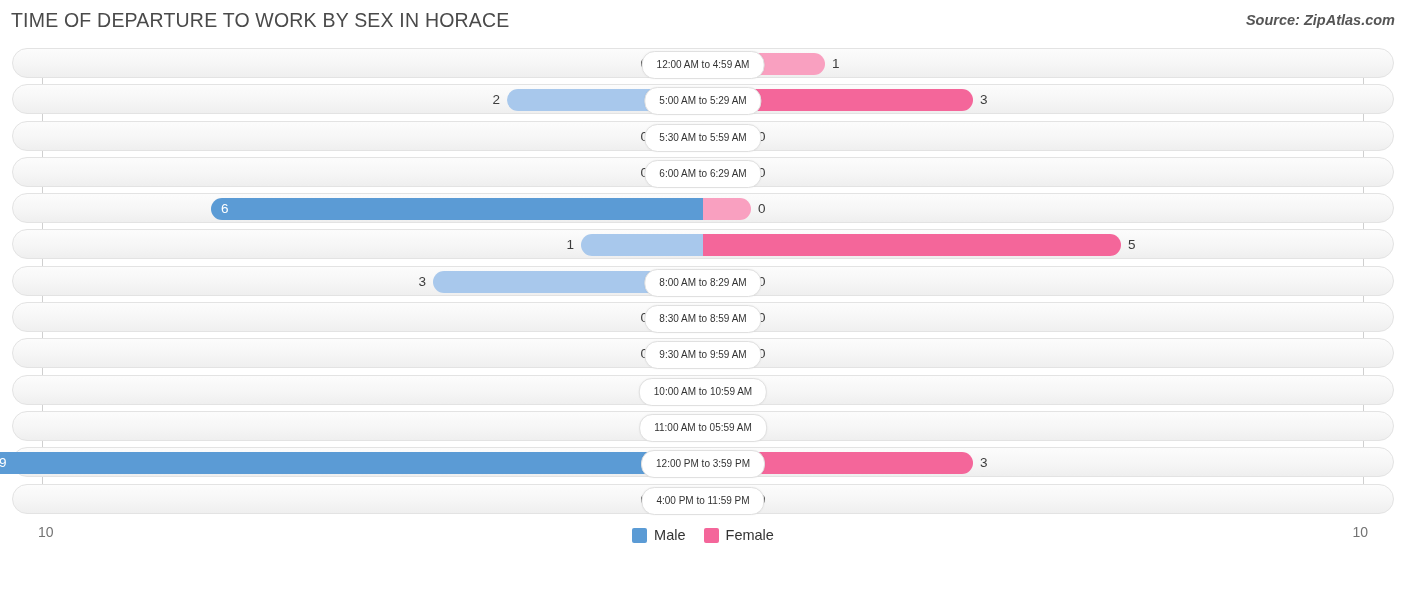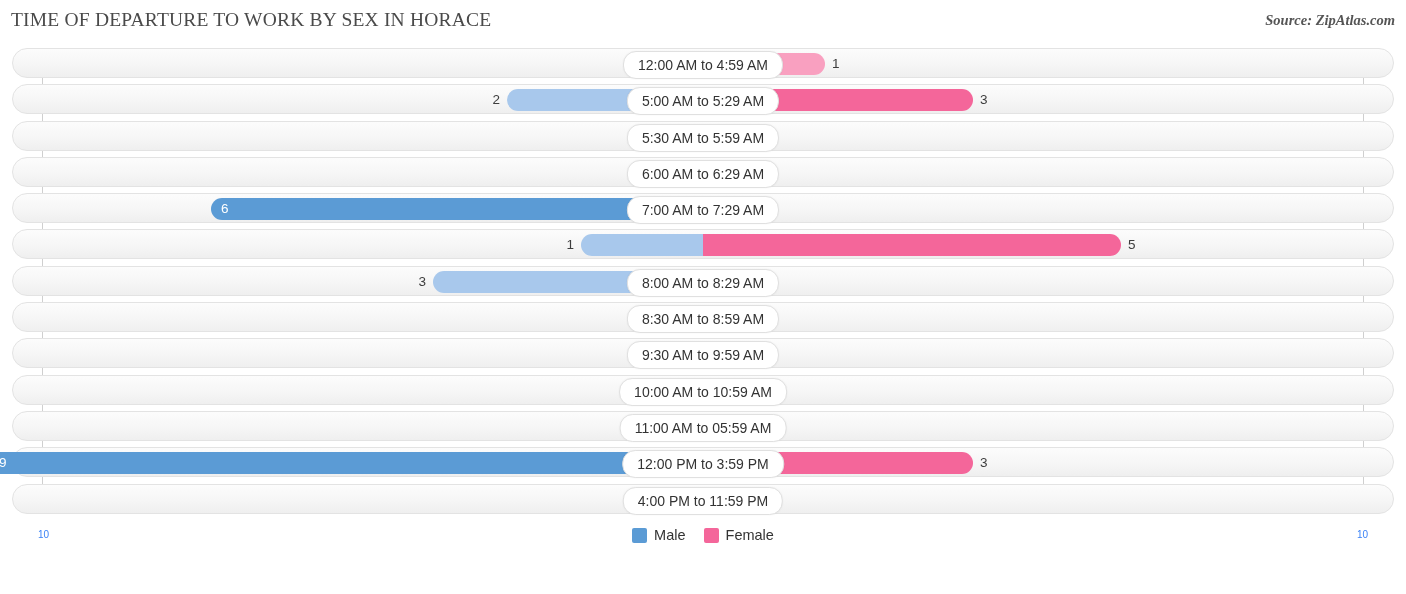--- a/index.html
+++ b/index.html
@@ -13,21 +13,20 @@
     font-family: "Liberation Sans", sans-serif;
     overflow: hidden;
     position: relative;
   }
 
   
   .header {
     position: absolute;
     top: 0; left: 0; right: 0;
     height: 44px;
-    font-family: Liberation Serif, serif;
   }
   .chart-title {
     position: absolute;
     left: 11px;
     top: 9px;
     font-size: 19.5px;
     color: #4a4a4a;
     letter-spacing: 0.2px;
     white-space: nowrap;
   }
@@ -114,33 +113,33 @@
     position: absolute;
     left: 50%;
     top: 2px;
     transform: translateX(-50%);
     height: 26px;
     line-height: 26px;
     padding: 0 14px;
     background: #ffffff;
     border: 1px solid #e0e0e0;
     border-radius: 13px;
-    font-size: 14px;
+    font-size: 10px;
     color: #333333;
     white-space: nowrap;
     z-index: 5;
     box-shadow: 0 0 2px rgba(0,0,0,0.05);
   }
 
   
   .axis-label {
     position: absolute;
     bottom: 16px;
-    font-size: 10px;
-    color: #3b82f6;
+    font-size: 14px;
+    color: #737373;
   }
   .axis-label.left  { left: 38px; }
   .axis-label.right { right: 38px; }
 
   .legend {
     position: absolute;
     bottom: 13px;
     left: 0;
     width: 1406px;
     display: flex;
@@ -203,21 +202,20 @@
         <div class="bar female" style="width: 48px; background: rgb(249, 160, 192);"></div>
         <div class="val" style="right: calc(50% + 55px);">0</div>
         <div class="val" style="left: calc(50% + 55px);">0</div>
         <div class="pill">6:00 AM to 6:29 AM</div>
       </div>
       <div class="row">
         <div class="bar male" style="width: 492px; background: rgb(91, 155, 213);"></div>
         <div class="bar female" style="width: 48px; background: rgb(249, 160, 192);"></div>
         <div class="val inside" style="left: calc(50% - 482px);">6</div>
         <div class="val" style="left: calc(50% + 55px);">0</div>
-        <div class="pill">7:00 AM to 7:29 AM</div>
       </div>
       <div class="row">
         <div class="bar male" style="width: 122px; background: rgb(168, 200, 236);"></div>
         <div class="bar female" style="width: 418px; background: rgb(244, 102, 154);"></div>
         <div class="val" style="right: calc(50% + 129px);">1</div>
         <div class="val" style="left: calc(50% + 425px);">5</div>
       </div>
       <div class="row">
         <div class="bar male" style="width: 270px; background: rgb(168, 200, 236);"></div>
         <div class="bar female" style="width: 48px; background: rgb(249, 160, 192);"></div>

